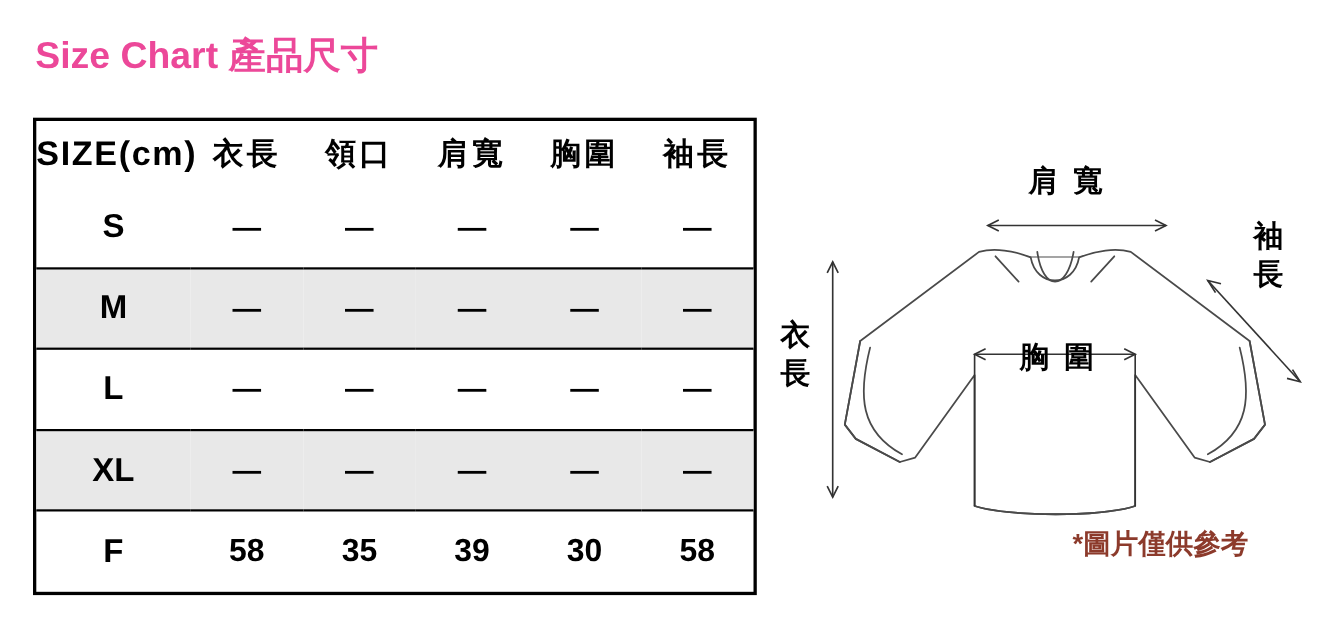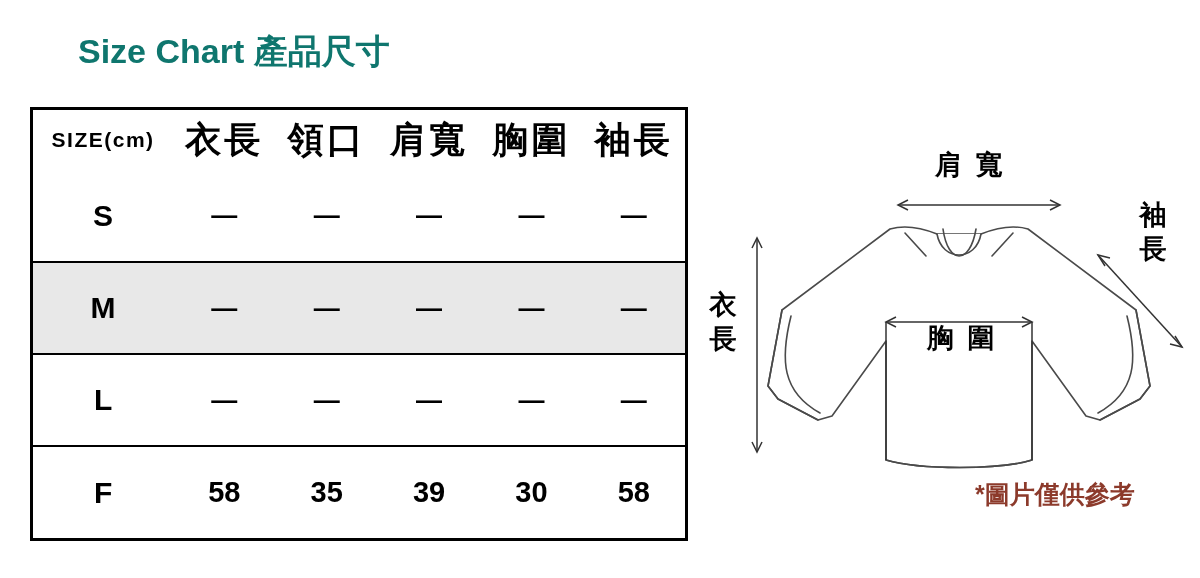--- a/index.html
+++ b/index.html
@@ -15,25 +15,24 @@
     overflow: hidden;
   }
 
   
   #page-title {
     position: absolute;
     left: 32px;
     top: 30px;
     font-size: 34px;
     font-weight: 700;
-    color: #0f766e;
+    color: #ec4899;
     letter-spacing: 0px;
     white-space: nowrap;
     line-height: 42px;
-    margin-left: 46px;
   }
 
   
   #size-table-wrap {
     position: absolute;
     left: 30px;
     top: 107px;
     width: 658px;
     height: 434px;
     border: 3px solid #000000;
@@ -57,26 +56,26 @@
     vertical-align: middle;
     padding: 0;
     font-weight: 700;
     color: #000000;
   }
   .col-size   { width: 21.5%; }
   .col-data   { width: 15.7%; }
 
   .hdr-row { height: 60px; }
   .hdr-size {
-    font-size: 21px;
+    font-size: 31px;
     letter-spacing: 1.5px;
     font-weight: 700;
   }
   .hdr-cjk {
-    font-size: 36px;
+    font-size: 28px;
     letter-spacing: 3px;
     font-weight: 700;
   }
 
   .data-row { height: 73px; }
   .row-shaded { background: #e8e8e8; }
   .cell-size {
     font-size: 30px;
     font-weight: 700;
     color: #111111;
@@ -113,21 +112,21 @@
   }
   .dg-label.vert {
     letter-spacing: 0;
     line-height: 34px;
     text-align: center;
     width: 30px;
   }
   #label-shoulder { left: 245px; top: 40px; }
   #label-sleeve   { left: 448px; top: 88px; }
   #label-length   { left: 18px;  top: 178px; }
-  #label-chest    { left: 237px; top: 213px; }
+  #label-chest    { left: 237px; top: 200px; }
 
   #footnote {
     position: absolute;
     left: 975px;
     top: 478px;
     font-size: 25px;
     font-weight: 700;
     color: #8c3a2b;
     letter-spacing: 0px;
     white-space: nowrap;
@@ -162,20 +161,28 @@
       <tr class="data-row row-shaded">
         <td class="cell-size">M</td>
         <td class="cell-dash">—</td>
         <td class="cell-dash">—</td>
         <td class="cell-dash">—</td>
         <td class="cell-dash">—</td>
         <td class="cell-dash">—</td>
       </tr>
       <tr class="data-row">
         <td class="cell-size">L</td>
+        <td class="cell-dash">—</td>
+        <td class="cell-dash">—</td>
+        <td class="cell-dash">—</td>
+        <td class="cell-dash">—</td>
+        <td class="cell-dash">—</td>
+      </tr>
+      <tr class="data-row row-shaded">
+        <td class="cell-size">XL</td>
         <td class="cell-dash">—</td>
         <td class="cell-dash">—</td>
         <td class="cell-dash">—</td>
         <td class="cell-dash">—</td>
         <td class="cell-dash">—</td>
       </tr>
       <tr class="data-row">
         <td class="cell-size">F</td>
         <td class="cell-val">58</td>
         <td class="cell-val">35</td>

